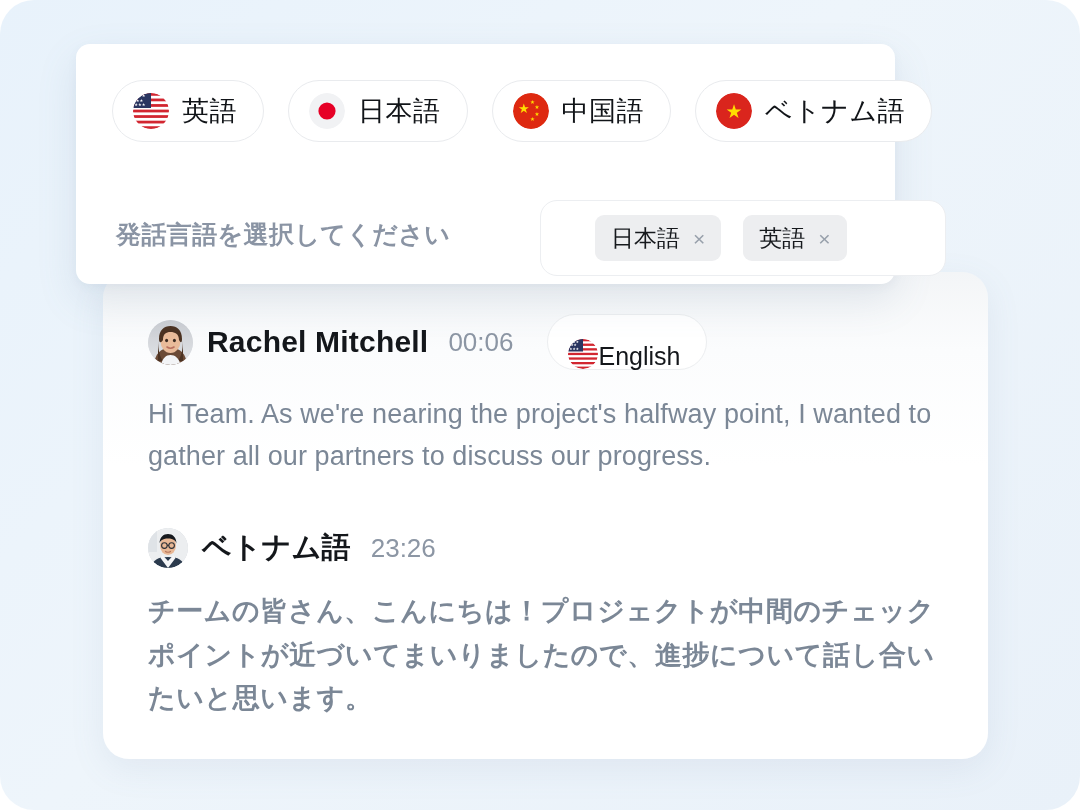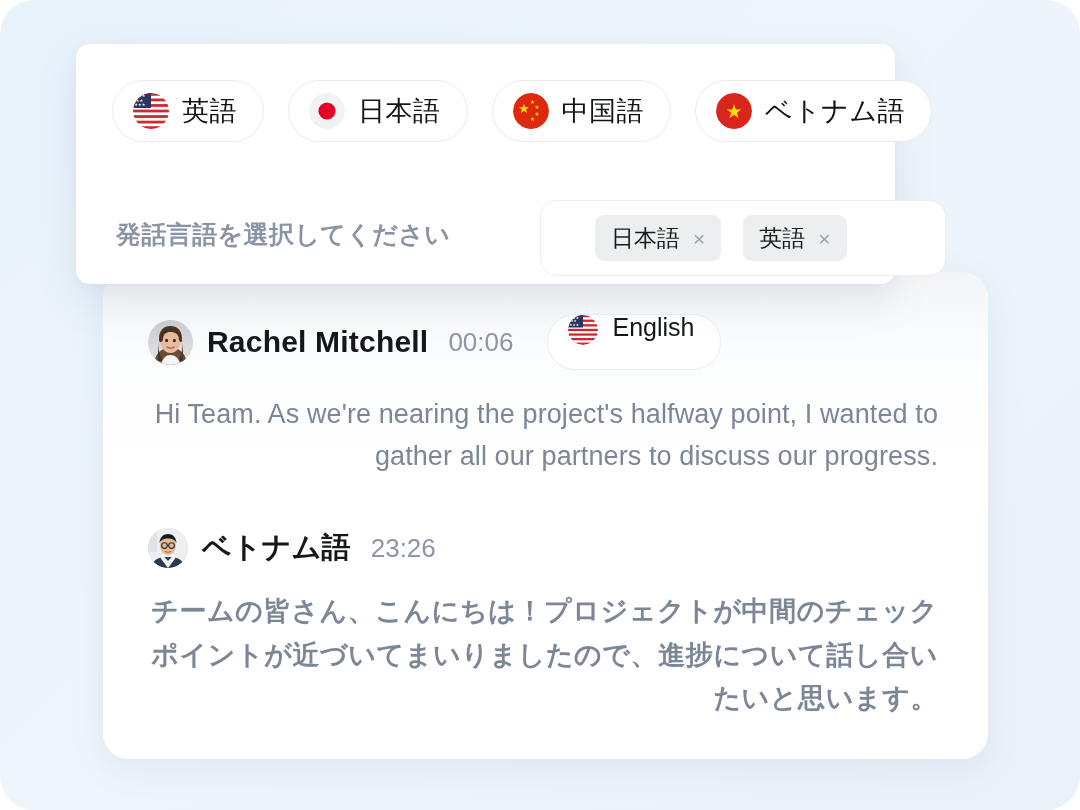--- a/index.html
+++ b/index.html
@@ -180,22 +180,21 @@
   }
   .speaker-ja { font-size: 29px; }
   .time {
     font-size: 26px;
     color: #8c96a4;
     margin-left: 6px;
     white-space: nowrap;
   }
   .lang-badge {
     display: flex;
-    align-items: flex-start;
-    gap: 14px;
+    align-items: flex-end;
     height: 56px;
     padding: 0 26px 0 20px;
     box-sizing: border-box;
     border: 1.6px solid #eceef0;
     border-radius: 30px;
     background: #ffffff;
     margin-left: 20px;
     cursor: pointer;
   }
   .lang-badge .badge-label {
@@ -204,21 +203,20 @@
     white-space: nowrap;
     line-height: 1;
   }
   .msg {
     margin-top: 24px;
     font-size: 27px;
     line-height: 1.55;
     color: #7b8796;
     letter-spacing: 0.1px;
     max-width: 790px;
-    text-align: right;
   }
   .msg-ja {
     margin-top: 22px;
     letter-spacing: 0.6px;
     line-height: 1.62;
     font-weight: bold;
   }
 </style>
 </head>
 <body>

